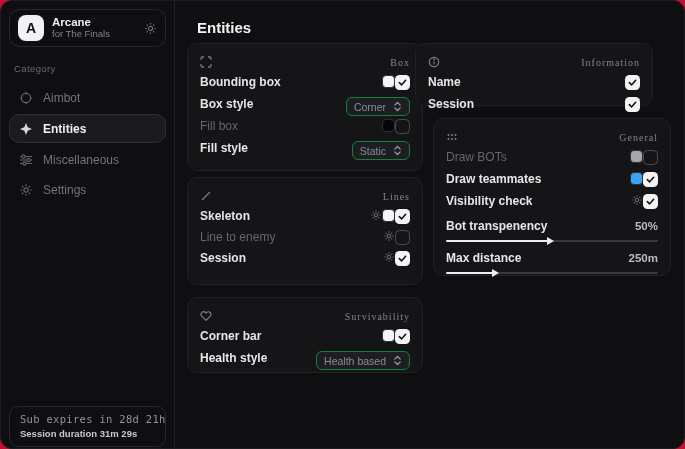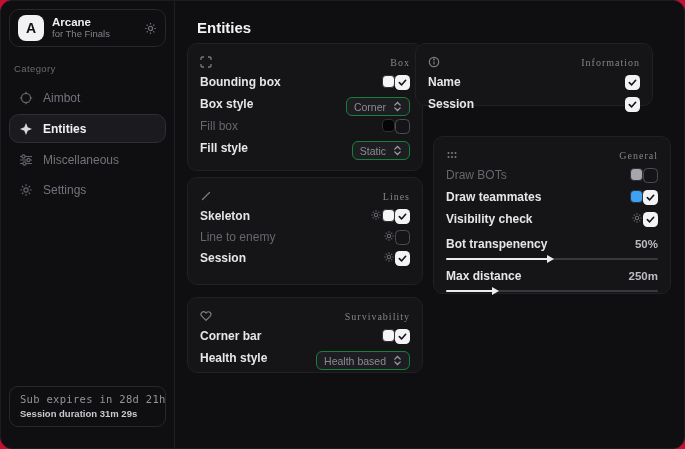--- a/index.html
+++ b/index.html
@@ -51,21 +51,21 @@
     color:#73737c; font-size:12px; font-weight:500;
     cursor:pointer;
   }
   .nav-item .icon { color:#63636c; width:14px; }
   .nav-item.active {
     background:#1b1b1f; border-color:#2e2e34;
     color:#f0f0f3; font-weight:600; height:29px;
   }
   .nav-item.active .icon { color:#d9d9de; }
   .subcard {
-    position:absolute; left:8px; right:8px; bottom:21px;
+    position:absolute; left:8px; right:8px; bottom:1px;
     border:1px solid #27272c; border-radius:9px;
     padding:6px 10px 7px;
   }
   .sub1 {
     font-family:"DejaVu Sans Mono", monospace;
     font-size:10.5px; color:#93939b; letter-spacing:.3px;
     margin-bottom:3px; white-space:nowrap;
   }
   .sub2 { font-size:9.5px; font-weight:700; color:#c9c9cf; white-space:nowrap; }
   
@@ -77,21 +77,21 @@
     position:absolute;
     background:#151517;
     border:1px solid #202025;
     border-radius:10px;
     padding:9px 12px;
   }
   .p-box   { left:186px; top:42px;  width:236px; height:128px; }
   .p-lines { left:186px; top:176px; width:236px; height:108px; }
   .p-surv  { left:186px; top:296px; width:236px; height:76px; }
   .p-info  { left:414px; top:42px;  width:238px; height:63px; }
-  .p-gen   { left:432px; top:135px; width:238px; height:158px; }
+  .p-gen   { left:432px; top:117px; width:238px; height:158px; }
   .panel-head {
     display:flex; align-items:center; gap:8px;
     font-family:Liberation Serif, serif;
     font-size:10px; letter-spacing:1px; color:#84848c;
     height:18px; margin-bottom:4px;justify-content:space-between;
   }
   .panel-head .icon { color:#7b7b84; }
   .row {
     display:flex; align-items:flex-start; height:22px; 
   }

